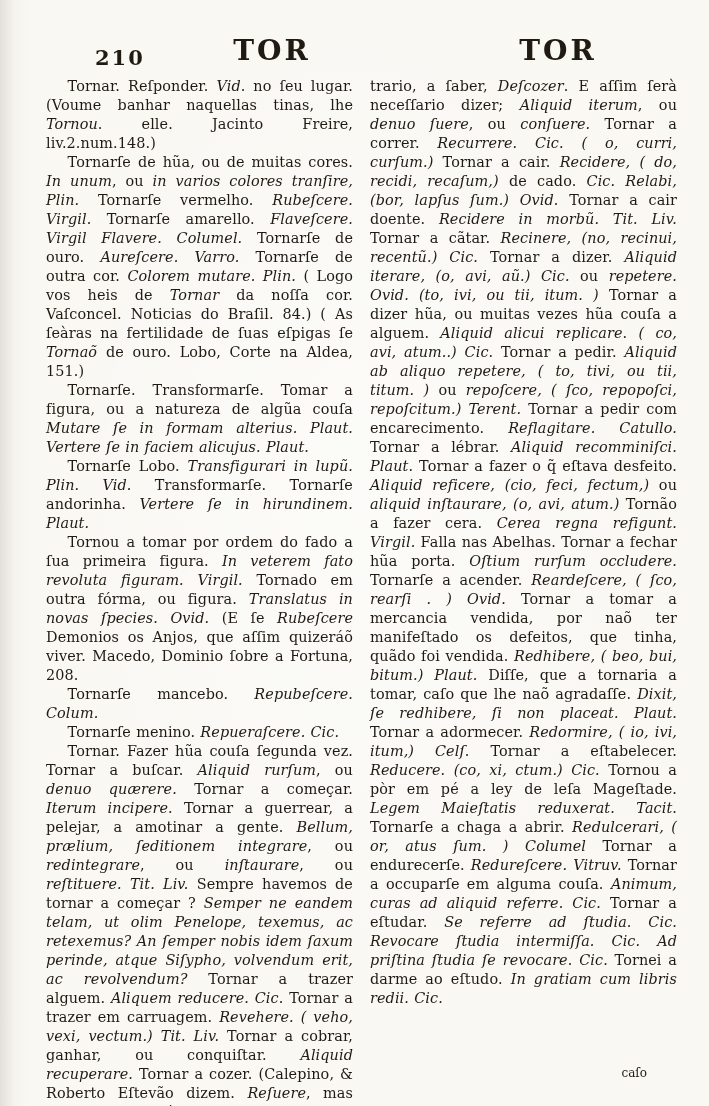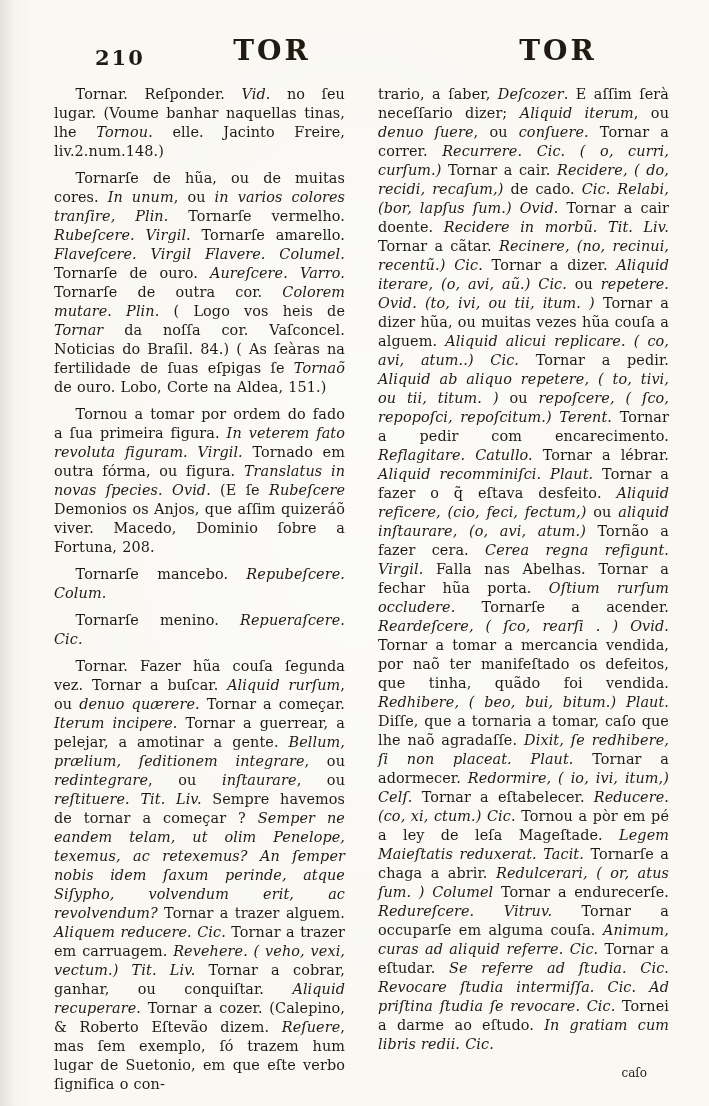--- a/index.html
+++ b/index.html
@@ -35,21 +35,21 @@
     position: absolute; top: 77px; left: 46px; right: 33px; bottom: 36px;
     display: flex; gap: 17px;
   }
   .column {
     width: 307px; flex: 0 0 307px;
     font-size: 14.4px; line-height: 19px;
     text-align: justify;
     letter-spacing: 0.1px;
     word-spacing: 0.5px;
   }
-  .para { margin: 8px; text-indent: 1.5em; }
+  .para { margin: 0; text-indent: 1.5em; }
   .para.noindent { text-indent: 0; }
   .para i { font-family: "DejaVu Serif", "Liberation Serif", serif; }
   .catchword {
     position: absolute; right: 62px; bottom: 26px;
     font-size: 12px;
   }
 </style>
 </head>
 <body>
 
@@ -57,20 +57,22 @@
   <div class="header">
     <span class="page-number">210</span>
     <span class="running-title left">TOR</span>
     <span class="running-title right">TOR</span>
   </div>
 
   <div class="columns">
     <div class="column">
         <p class="para">Tornar. Reſponder. <i>Vid.</i> no ſeu lugar. (Voume banhar naquellas tinas, lhe <i>Tornou</i>. elle. Jacinto Freire, liv.2.num.148.)</p>
         <p class="para">Tornarſe de hũa, ou de muitas cores. <i>In unum</i>, ou <i>in varios colores tranſire, Plin.</i> Tornarſe vermelho. <i>Rubeſcere. Virgil.</i> Tornarſe amarello. <i>Flaveſcere. Virgil Flavere. Columel.</i> Tornarſe de ouro. <i>Aureſcere. Varro.</i> Tornarſe de outra cor. <i>Colorem mutare. Plin.</i> ( Logo vos heis de <i>Tornar</i> da noſſa cor. Vaſconcel. Noticias do Braſil. 84.) ( As ſeàras na fertilidade de ſuas eſpigas ſe <i>Tornaõ</i> de ouro. Lobo, Corte na Aldea, 151.)</p>
+        <p class="para">Tornarſe. Transformarſe. Tomar a figura, ou a natureza de algũa couſa <i>Mutare ſe in formam alterius. Plaut. Vertere ſe in faciem alicujus. Plaut.</i></p>
+        <p class="para">Tornarſe Lobo. <i>Transfigurari in lupũ. Plin. Vid.</i> Transformarſe. Tornarſe andorinha. <i>Vertere ſe in hirundinem. Plaut.</i></p>
         <p class="para">Tornou a tomar por ordem do fado a ſua primeira figura. <i>In veterem fato revoluta figuram. Virgil.</i> Tornado em outra fórma, ou figura. <i>Translatus in novas ſpecies. Ovid.</i> (E ſe <i>Rubeſcere</i> Demonios os Anjos, que aſſim quizeráõ viver. Macedo, Dominio ſobre a Fortuna, 208.</p>
         <p class="para">Tornarſe mancebo. <i>Repubeſcere. Colum.</i></p>
         <p class="para">Tornarſe menino. <i>Repueraſcere. Cic.</i></p>
         <p class="para">Tornar. Fazer hũa couſa ſegunda vez. Tornar a buſcar. <i>Aliquid rurſum</i>, ou <i>denuo quærere.</i> Tornar a começar. <i>Iterum incipere.</i> Tornar a guerrear, a pelejar, a amotinar a gente. <i>Bellum, prælium, ſeditionem integrare</i>, ou <i>redintegrare</i>, ou <i>inſtaurare</i>, ou <i>reſtituere. Tit. Liv.</i> Sempre havemos de tornar a começar ? <i>Semper ne eandem telam, ut olim Penelope, texemus, ac retexemus? An ſemper nobis idem ſaxum perinde, atque Siſypho, volvendum erit, ac revolvendum?</i> Tornar a trazer alguem. <i>Aliquem reducere. Cic.</i> Tornar a trazer em carruagem. <i>Revehere. ( veho, vexi, vectum.) Tit. Liv.</i> Tornar a cobrar, ganhar, ou conquiſtar. <i>Aliquid recuperare.</i> Tornar a cozer. (Calepino, &amp; Roberto Eſtevão dizem. <i>Reſuere</i>, mas ſem exemplo, ſó trazem hum lugar de Suetonio, em que eſte verbo ſignifica o con-</p>
       </div>
     <div class="column">
         <p class="para noindent">trario, a ſaber, <i>Deſcozer</i>. E aſſim ſerà neceſſario dizer; <i>Aliquid iterum</i>, ou <i>denuo ſuere</i>, ou <i>conſuere.</i> Tornar a correr. <i>Recurrere. Cic. ( o, curri, curſum.)</i> Tornar a cair. <i>Recidere, ( do, recidi, recaſum,)</i> de cado. <i>Cic. Relabi, (bor, lapſus ſum.) Ovid.</i> Tornar a cair doente. <i>Recidere in morbũ. Tit. Liv.</i> Tornar a cãtar. <i>Recinere, (no, recinui, recentũ.) Cic.</i> Tornar a dizer. <i>Aliquid iterare, (o, avi, aũ.) Cic.</i> ou <i>repetere. Ovid. (to, ivi, ou tii, itum. )</i> Tornar a dizer hũa, ou muitas vezes hũa couſa a alguem. <i>Aliquid alicui replicare. ( co, avi, atum..) Cic.</i> Tornar a pedir. <i>Aliquid ab aliquo repetere, ( to, tivi, ou tii, titum. )</i> ou <i>repoſcere, ( ſco, repopoſci, repoſcitum.) Terent.</i> Tornar a pedir com encarecimento. <i>Reflagitare. Catullo.</i> Tornar a lébrar. <i>Aliquid recomminiſci. Plaut.</i> Tornar a fazer o q̃ eſtava desfeito. <i>Aliquid reficere, (cio, feci, fectum,)</i> ou <i>aliquid inſtaurare, (o, avi, atum.)</i> Tornão a fazer cera. <i>Cerea regna refigunt. Virgil.</i> Falla nas Abelhas. Tornar a fechar hũa porta. <i>Oſtium rurſum occludere.</i> Tornarſe a acender. <i>Reardeſcere, ( ſco, rearſi . ) Ovid.</i> Tornar a tomar a mercancia vendida, por naõ ter manifeſtado os defeitos, que tinha, quãdo foi vendida. <i>Redhibere, ( beo, bui, bitum.) Plaut.</i> Diſſe, que a tornaria a tomar, caſo que lhe naõ agradaſſe. <i>Dixit, ſe redhibere, ſi non placeat. Plaut.</i> Tornar a adormecer. <i>Redormire, ( io, ivi, itum,) Celſ.</i> Tornar a eſtabelecer. <i>Reducere. (co, xi, ctum.) Cic.</i> Tornou a pòr em pé a ley de leſa Mageſtade. <i>Legem Maieſtatis reduxerat. Tacit.</i> Tornarſe a chaga a abrir. <i>Redulcerari, ( or, atus ſum. ) Columel</i> Tornar a endurecerſe. <i>Redureſcere. Vitruv.</i> Tornar a occuparſe em alguma couſa. <i>Animum, curas ad aliquid referre. Cic.</i> Tornar a eſtudar. <i>Se referre ad ſtudia. Cic. Revocare ſtudia intermiſſa. Cic. Ad priſtina ſtudia ſe revocare. Cic.</i> Tornei a darme ao eſtudo. <i>In gratiam cum libris redii. Cic.</i></p>
       </div>
   </div>
 

